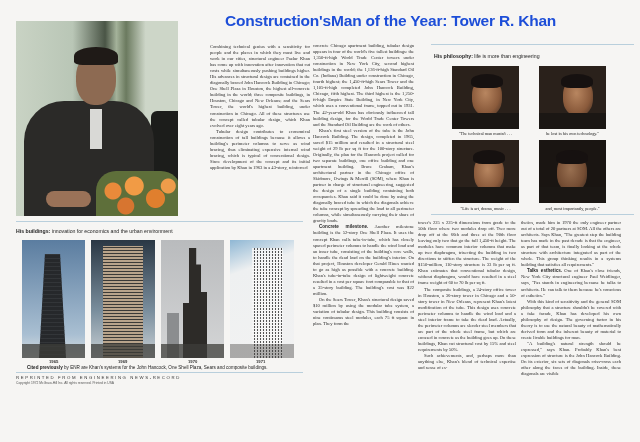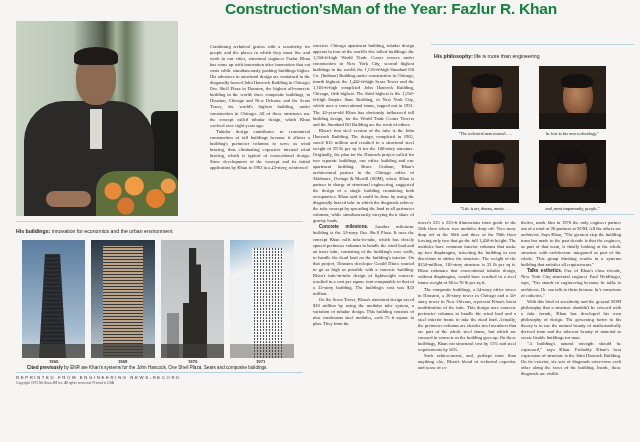--- a/index.html
+++ b/index.html
@@ -1,21 +1,21 @@
 <!DOCTYPE html>
 <html><head>
 <meta charset="utf-8">
 <style>
   * { margin: 0; padding: 0; box-sizing: border-box; }
   html, body { width: 640px; height: 442px; overflow: hidden; background: #f6f5f3; }
   body { position: relative; font-family: "Liberation Serif", serif; color: #222; }
 
   .title-left, .title-right {
-    position: absolute; top: 0; font-family: "Liberation Sans", sans-serif;
-    font-weight: bold; font-size: 15.5px; color: #15803d; letter-spacing: -0.2px; white-space: nowrap;
+    position: absolute; top: 12px; font-family: "Liberation Sans", sans-serif;
+    font-weight: bold; font-size: 15.5px; color: #1d4ed8; letter-spacing: -0.2px; white-space: nowrap;
   }
   .title-left { left: 225px; }
   .title-right { left: 331px; }
 
   .portrait {
     position: absolute; left: 16px; top: 21px; width: 162px; height: 195px;
     background: linear-gradient(90deg, #c9d3c4 0%, #b9c6b6 35%, #4a5546 55%, #a4b29a 62%, #6b7a5f 68%, #cdd6c8 80%);
     overflow: hidden;
   }
   .portrait .suit { position: absolute; left: 8px; top: 80px; width: 130px; height: 120px; background: #2b2a28; border-radius: 40px 40px 0 0; }
@@ -71,21 +71,21 @@
   .p1 { left: 452px; top: 66px; }
   .p2 { left: 539px; top: 66px; }
   .p3 { left: 452px; top: 140px; }
   .p4 { left: 539px; top: 140px; }
   .photo-caption { position: absolute; font-size: 4.3px; color: #222; white-space: nowrap; text-align: center; width: 67px; }
 </style>
 </head>
 <body>
 
 <div class="title-left">Construction's</div>
-<div class="title-right">Man of the Year: Fazlur R. Khan</div>
+<div class="title-right">Man of the Year: Tower R. Khan</div>
 
 <div class="portrait">
   <div class="chair"></div>
   <div class="suit"></div>
   <div class="shirt"></div>
   <div class="face"></div>
   <div class="hair"></div>
   <div class="hands"></div>
   <div class="flowers"></div>
 </div>

